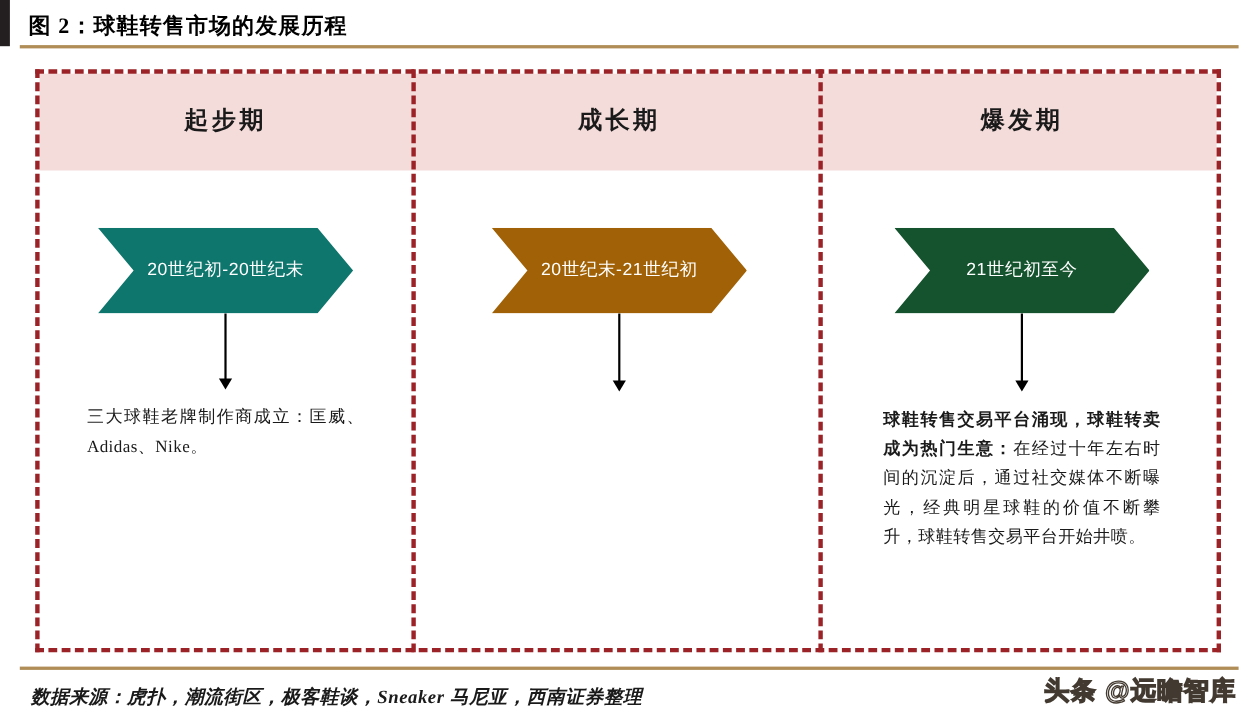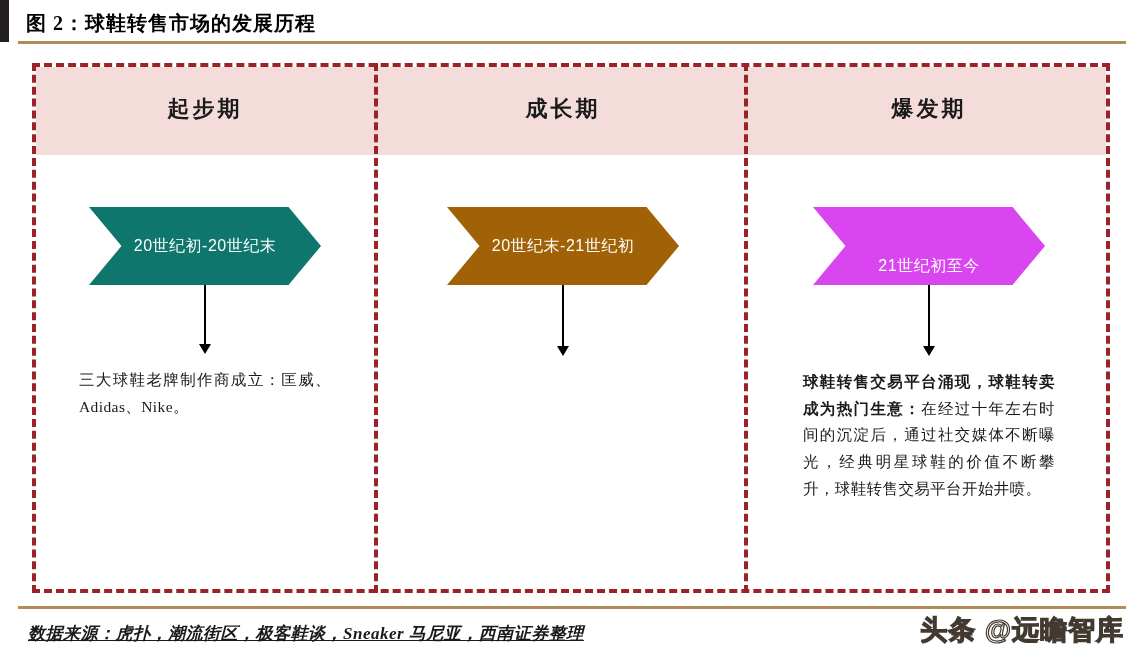--- a/index.html
+++ b/index.html
@@ -145,21 +145,21 @@
     font-family: "Liberation Sans", "DejaVu Sans", sans-serif;
     font-size: 16px;
     line-height: 1.45;
     letter-spacing: 0.5px;
     padding: 8px 34px;
     box-sizing: border-box;
     clip-path: polygon(0% 0%, 86% 0%, 100% 50%, 86% 100%, 0% 100%, 14% 50%);
   }
   .chevron.ch1 { background: #0f766e; }
   .chevron.ch2 { background: #a16207; }
-  .chevron.ch3 { background: #d946ef; align-items: flex-end; }
+  .chevron.ch3 { background: #14532d; }
 
   .chev-label { display: block; }
 
   
   .connector {
     position: relative;
     width: 2px;
     background: #000000;
     margin: 0 auto;
   }
@@ -209,33 +209,32 @@
     align-items: center;
   }
   .footer-text {
     font-family: "Liberation Serif", "DejaVu Serif", serif;
     font-style: italic;
     font-weight: bold;
     font-size: 17px;
     color: #1a1a1a;
     letter-spacing: 0.5px;
     white-space: nowrap;
-    text-decoration: underline;
   }
 
   
   .watermark {
     position: absolute;
     right: 18px;
     top: 612px;
     display: flex;
     align-items: center;
     gap: 8px;
     font-family: "Liberation Sans", "DejaVu Sans", sans-serif;
-    font-size: 27px;
+    font-size: 23px;
     font-weight: bold;
     color: #ffffff;
     -webkit-text-stroke: 1.2px #3b3228;
     letter-spacing: 1px;
     opacity: 0.96;
   }
 </style>
 </head>
 <body>
 

